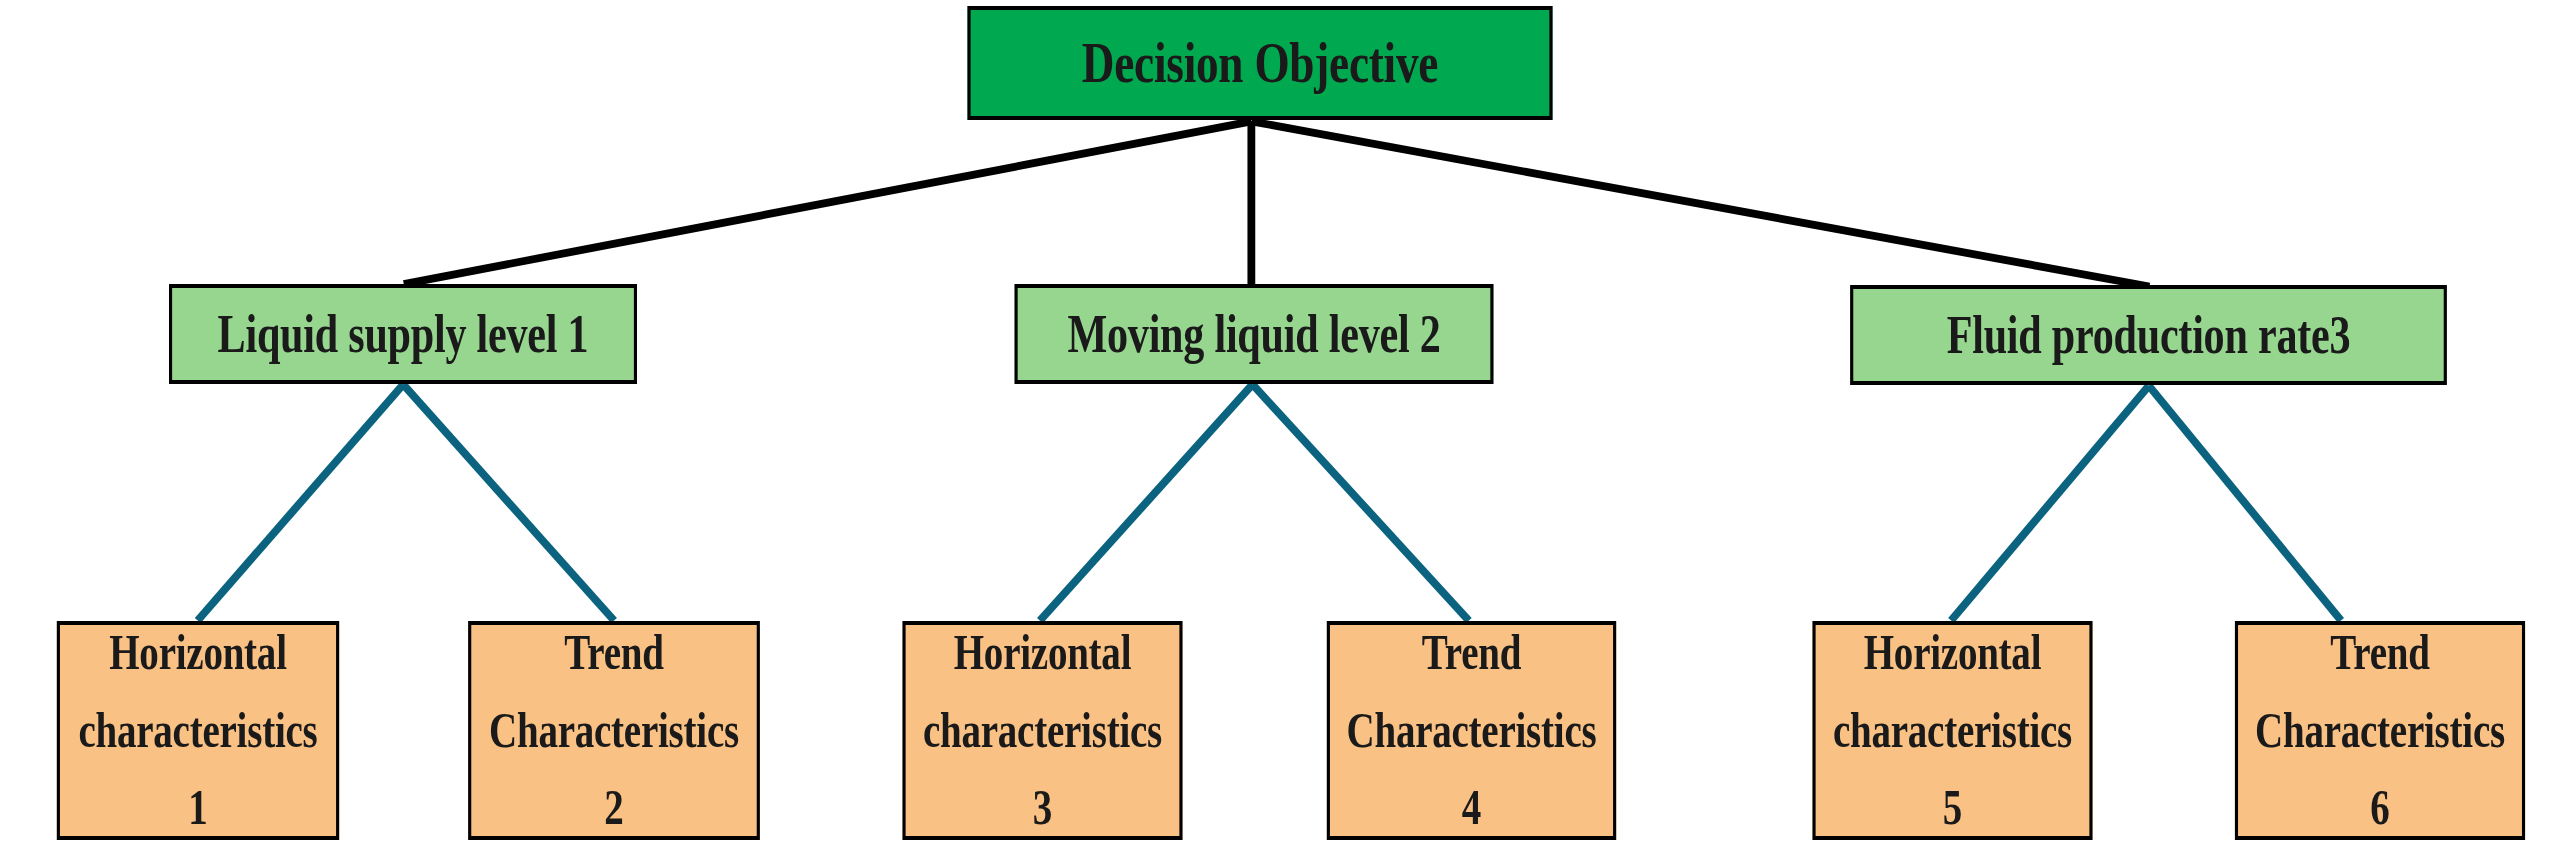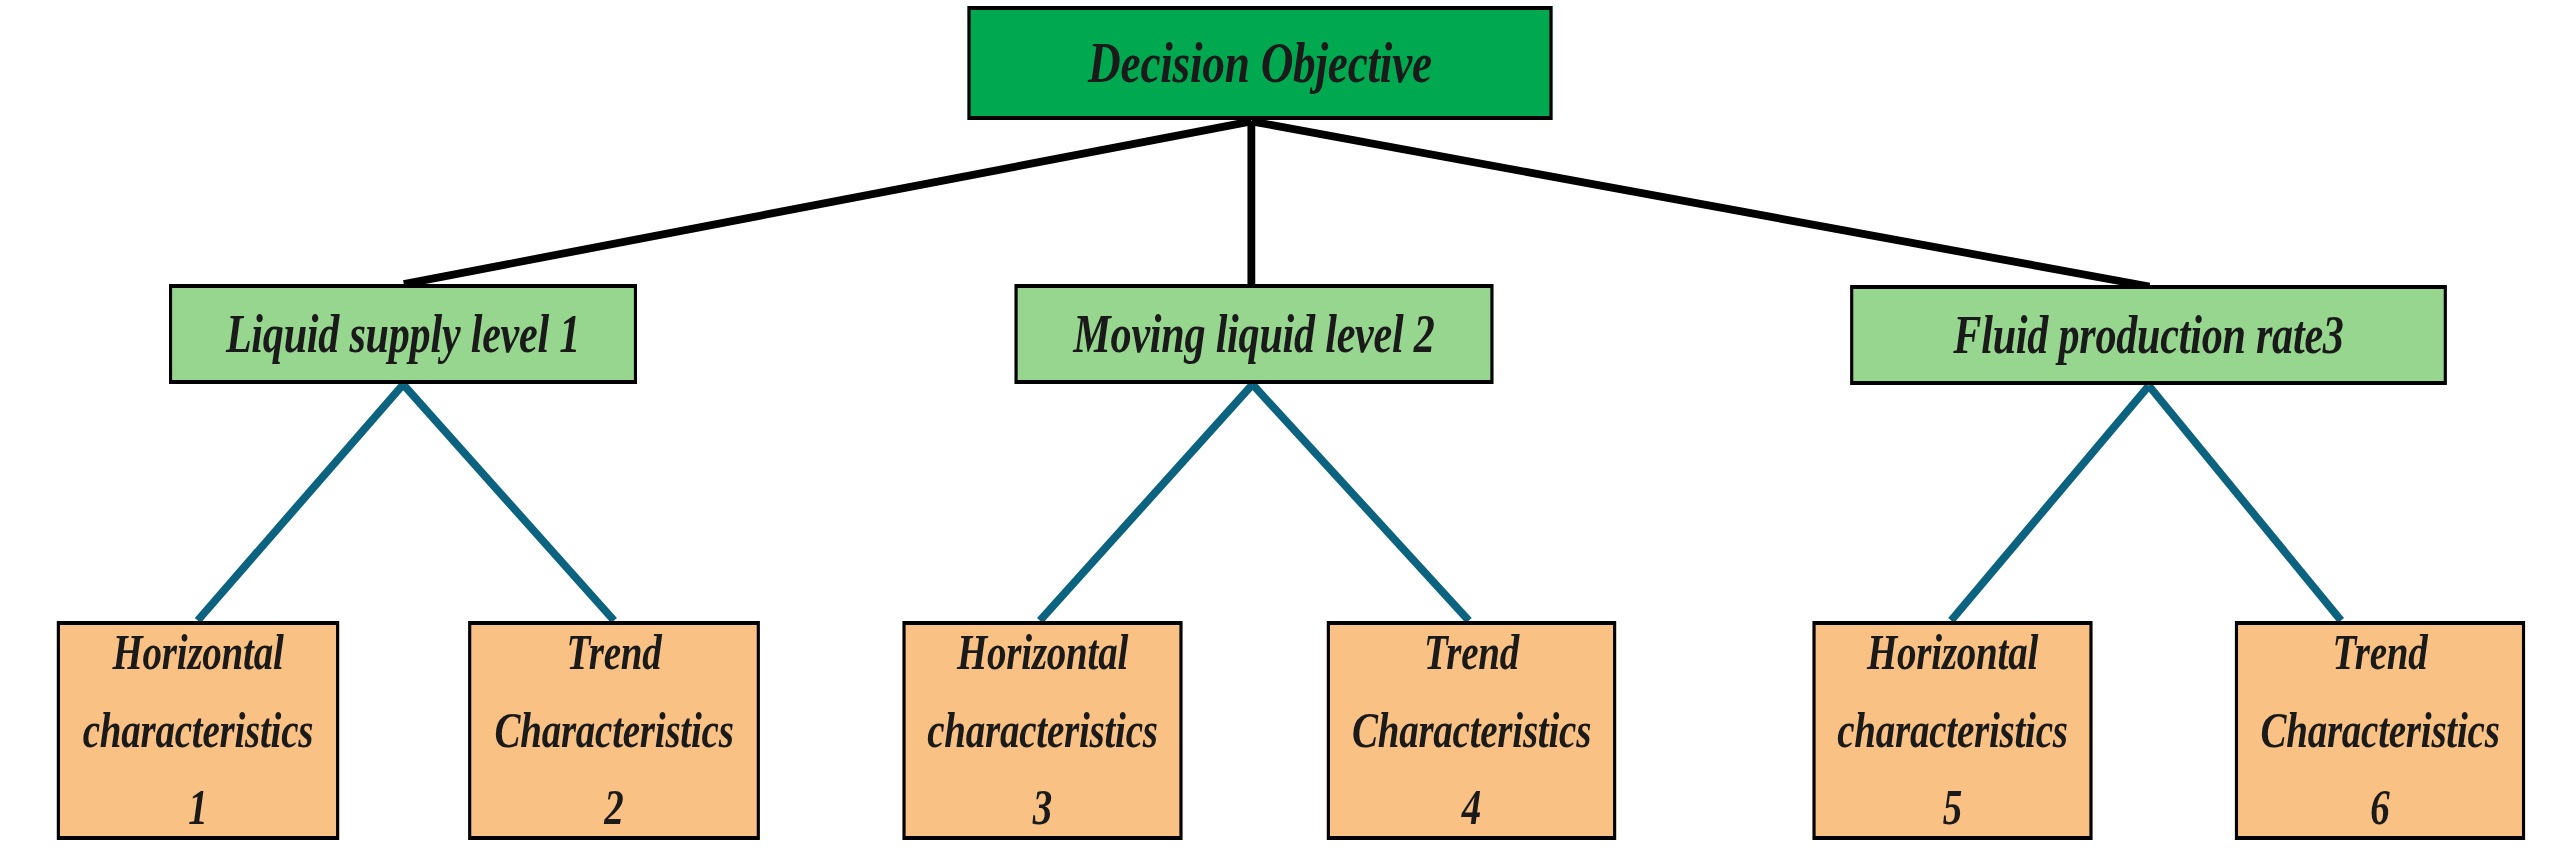--- a/index.html
+++ b/index.html
@@ -7,21 +7,20 @@
     padding: 0;
     background: #ffffff;
   }
   #canvas {
     position: relative;
     width: 2576px;
     height: 862px;
     background: #ffffff;
     overflow: hidden;
     font-family: "Liberation Serif", "DejaVu Serif", serif;
-    font-style: italic;
   }
   #edges {
     position: absolute;
     left: 0;
     top: 0;
     width: 2576px;
     height: 862px;
     pointer-events: none;
   }
   .node {

